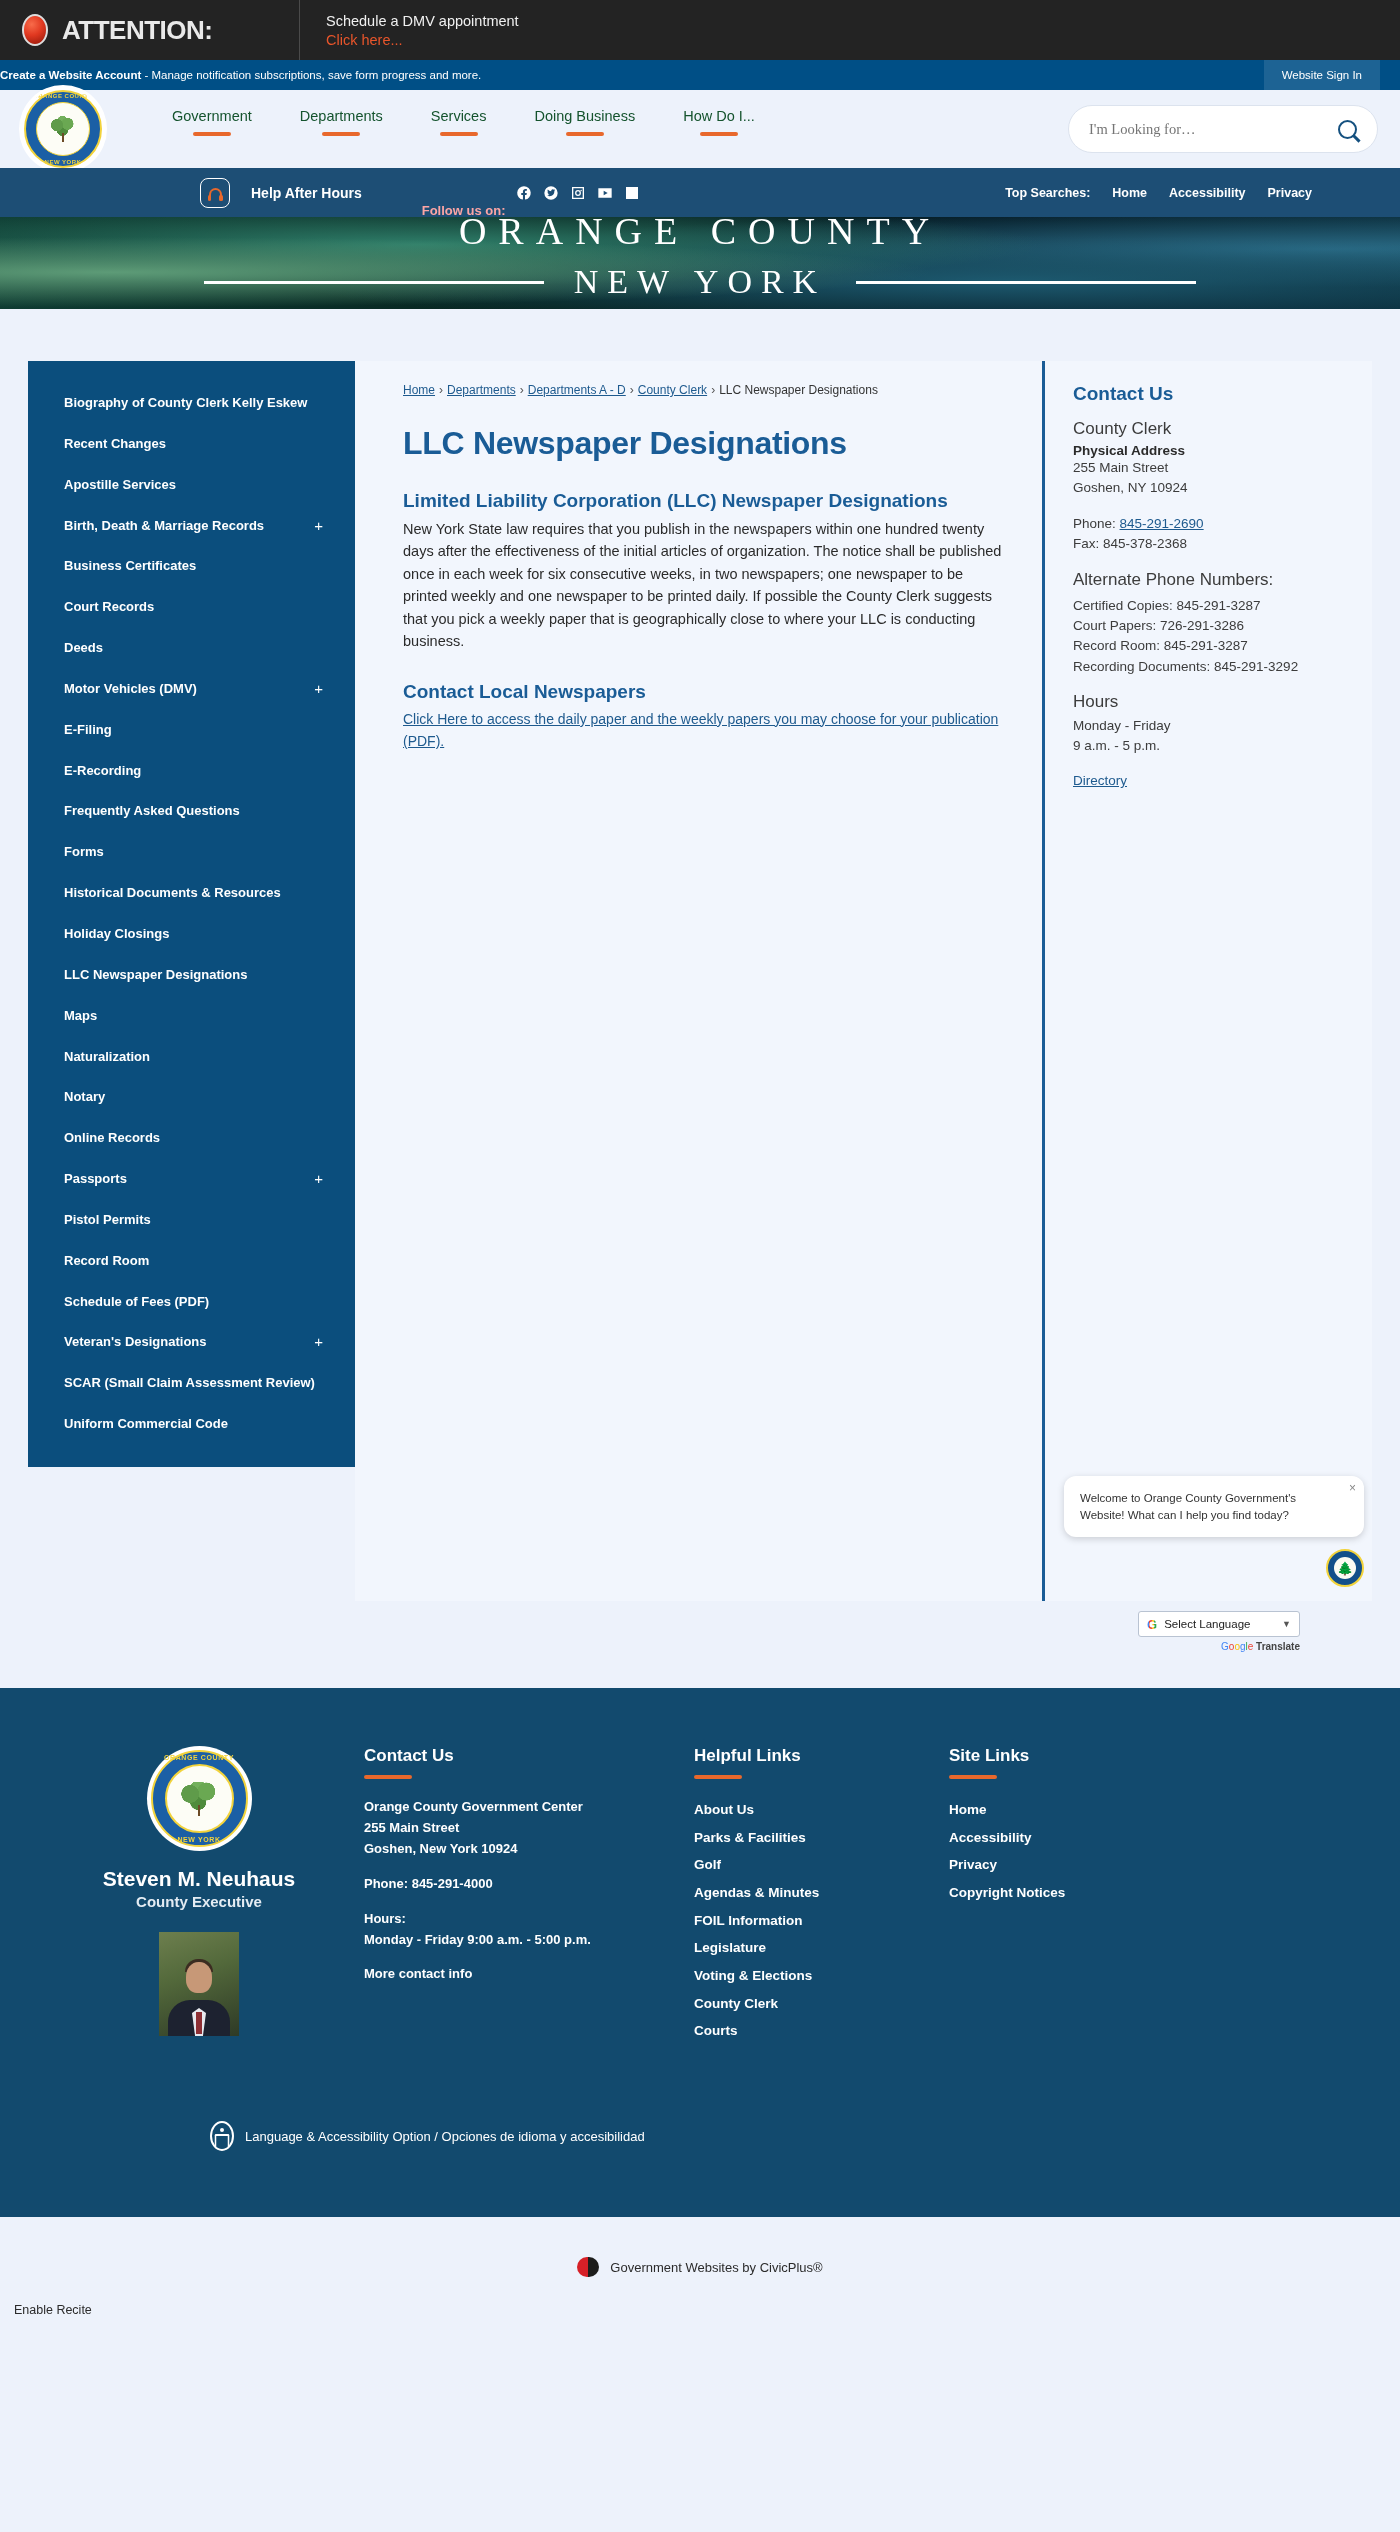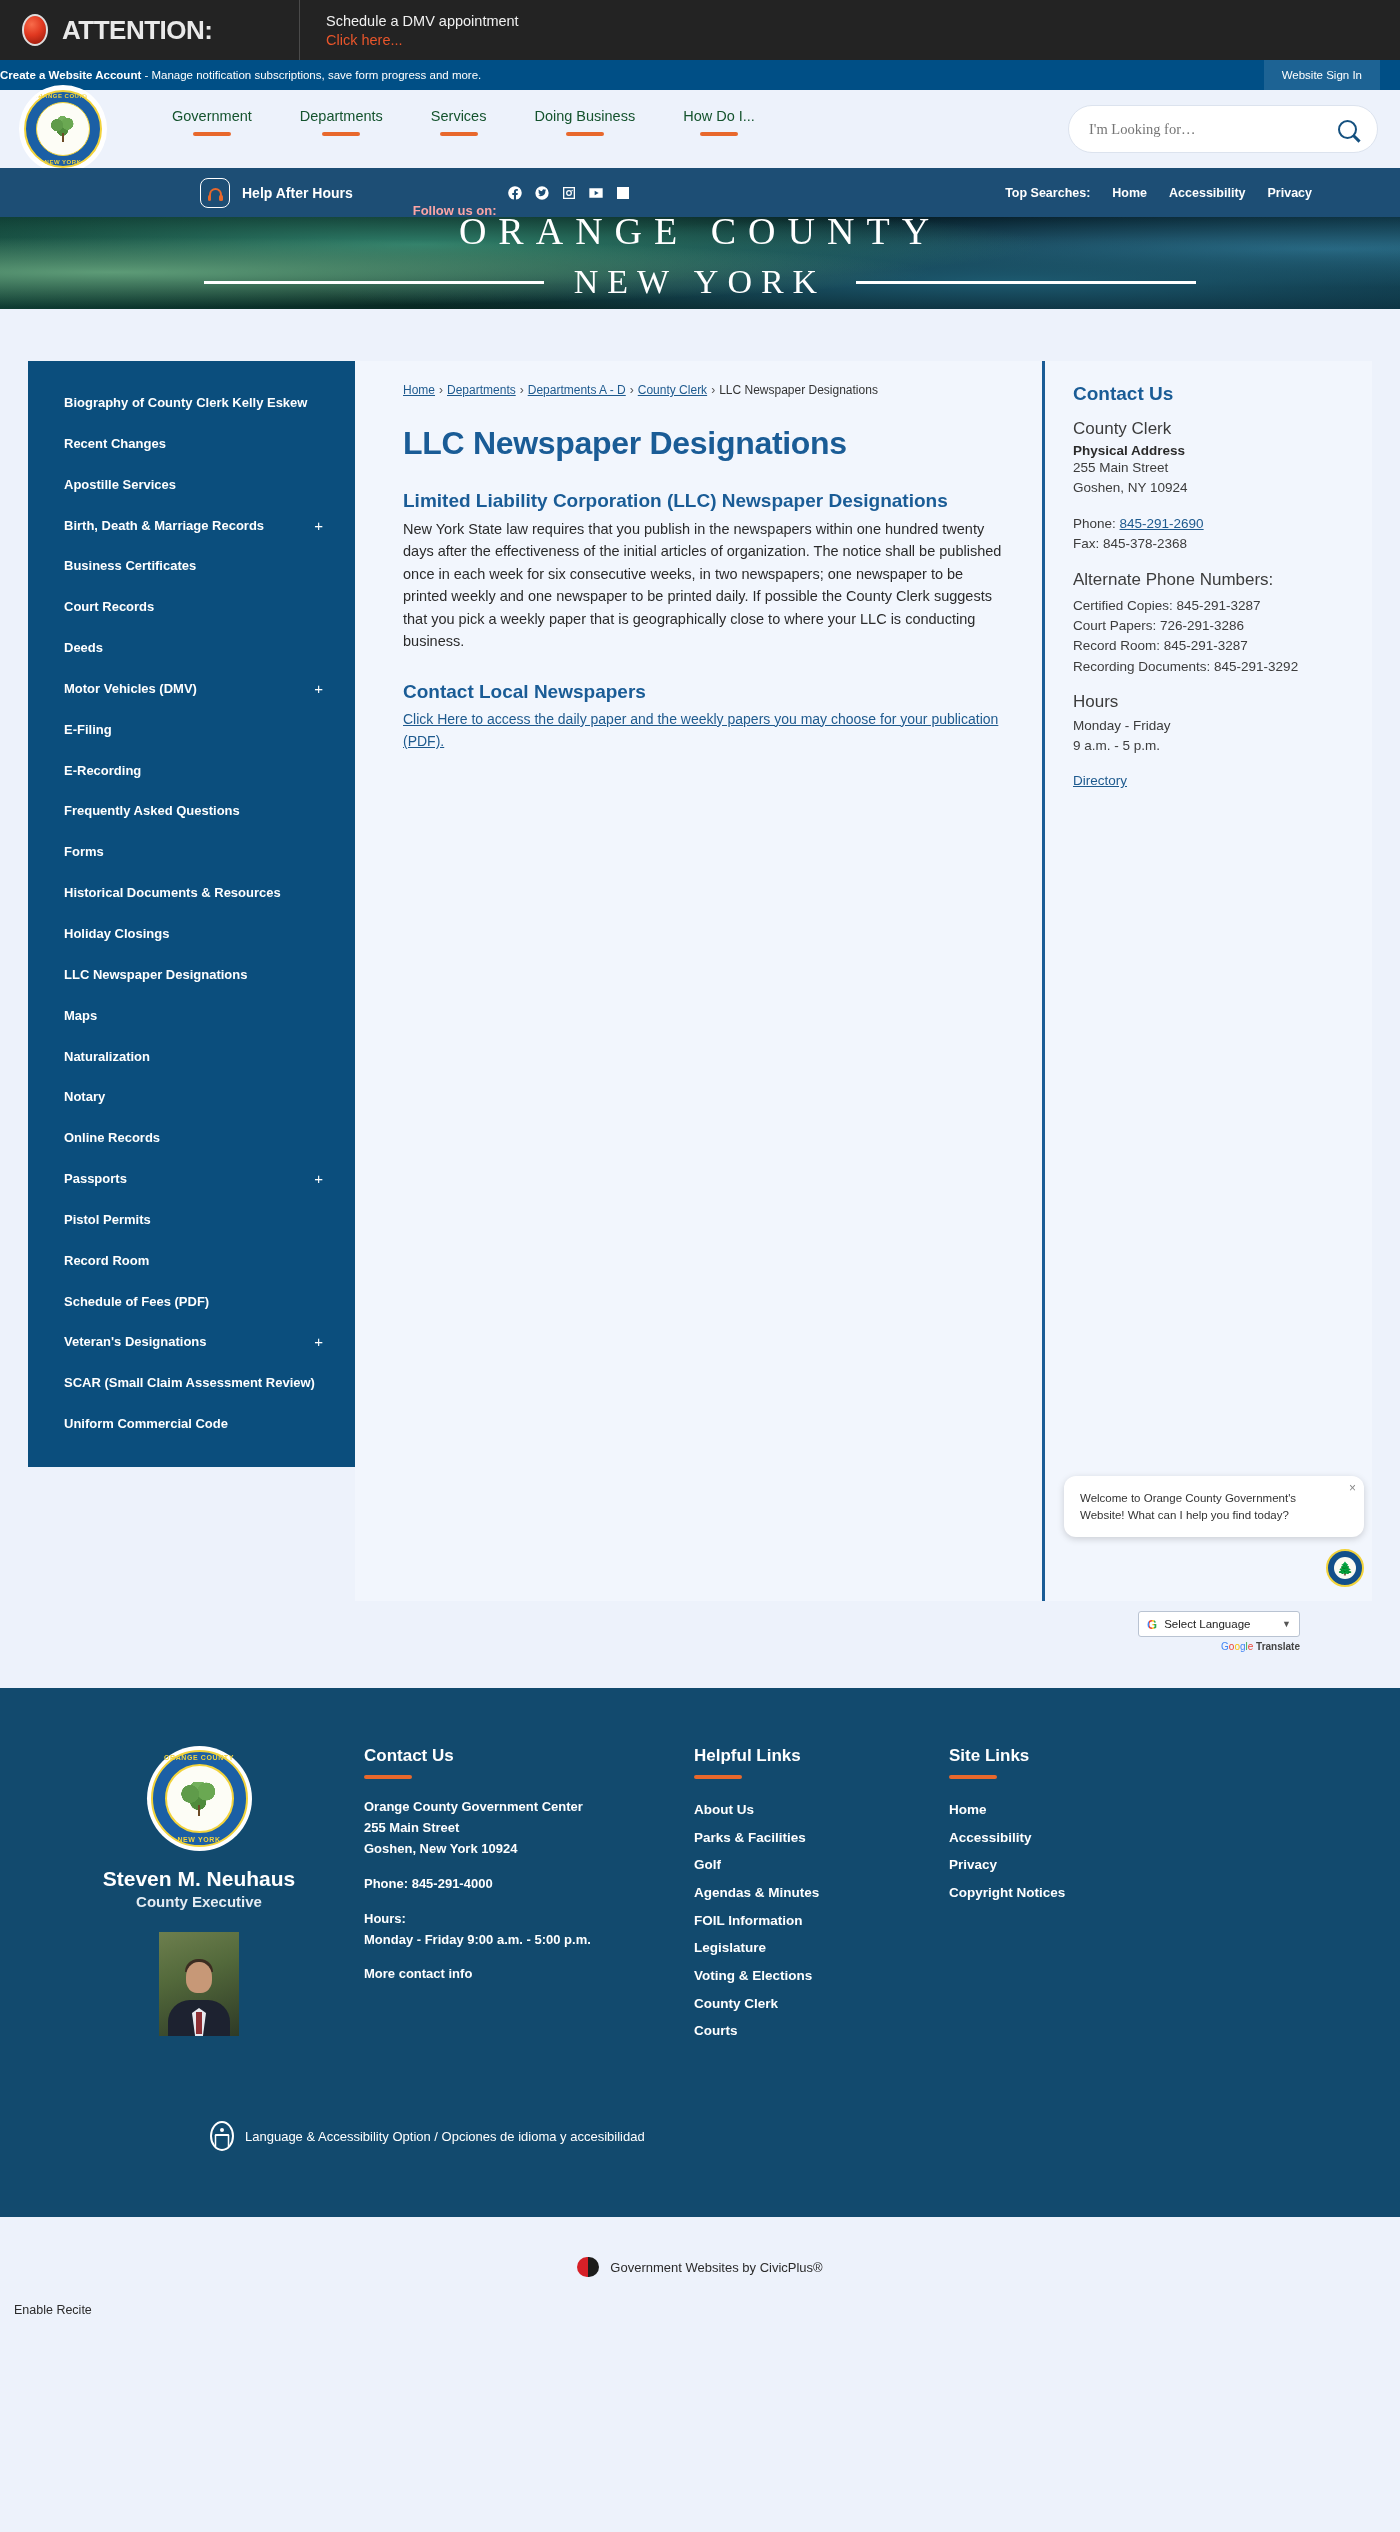--- a/index.html
+++ b/index.html
@@ -174,21 +174,21 @@
   }
 
   
   .utilbar {
     background: #1d4e75;
     height: 49px;
     display: flex; align-items: center;
     padding-left: 200px;
     position: relative;
   }
-  .helpbtn { display: flex; align-items: center; gap: 12px; cursor: pointer; }
+  .helpbtn { display: flex; align-items: center; gap: 21px; cursor: pointer; }
   .help-ico {
     width: 30px; height: 30px;
     border: 1.6px solid #fff;
     border-radius: 8px;
     display: flex; align-items: center; justify-content: center;
     position: relative;
   }
   .headset {
     width: 13px; height: 9px;
     border: 2px solid #e8682c;

